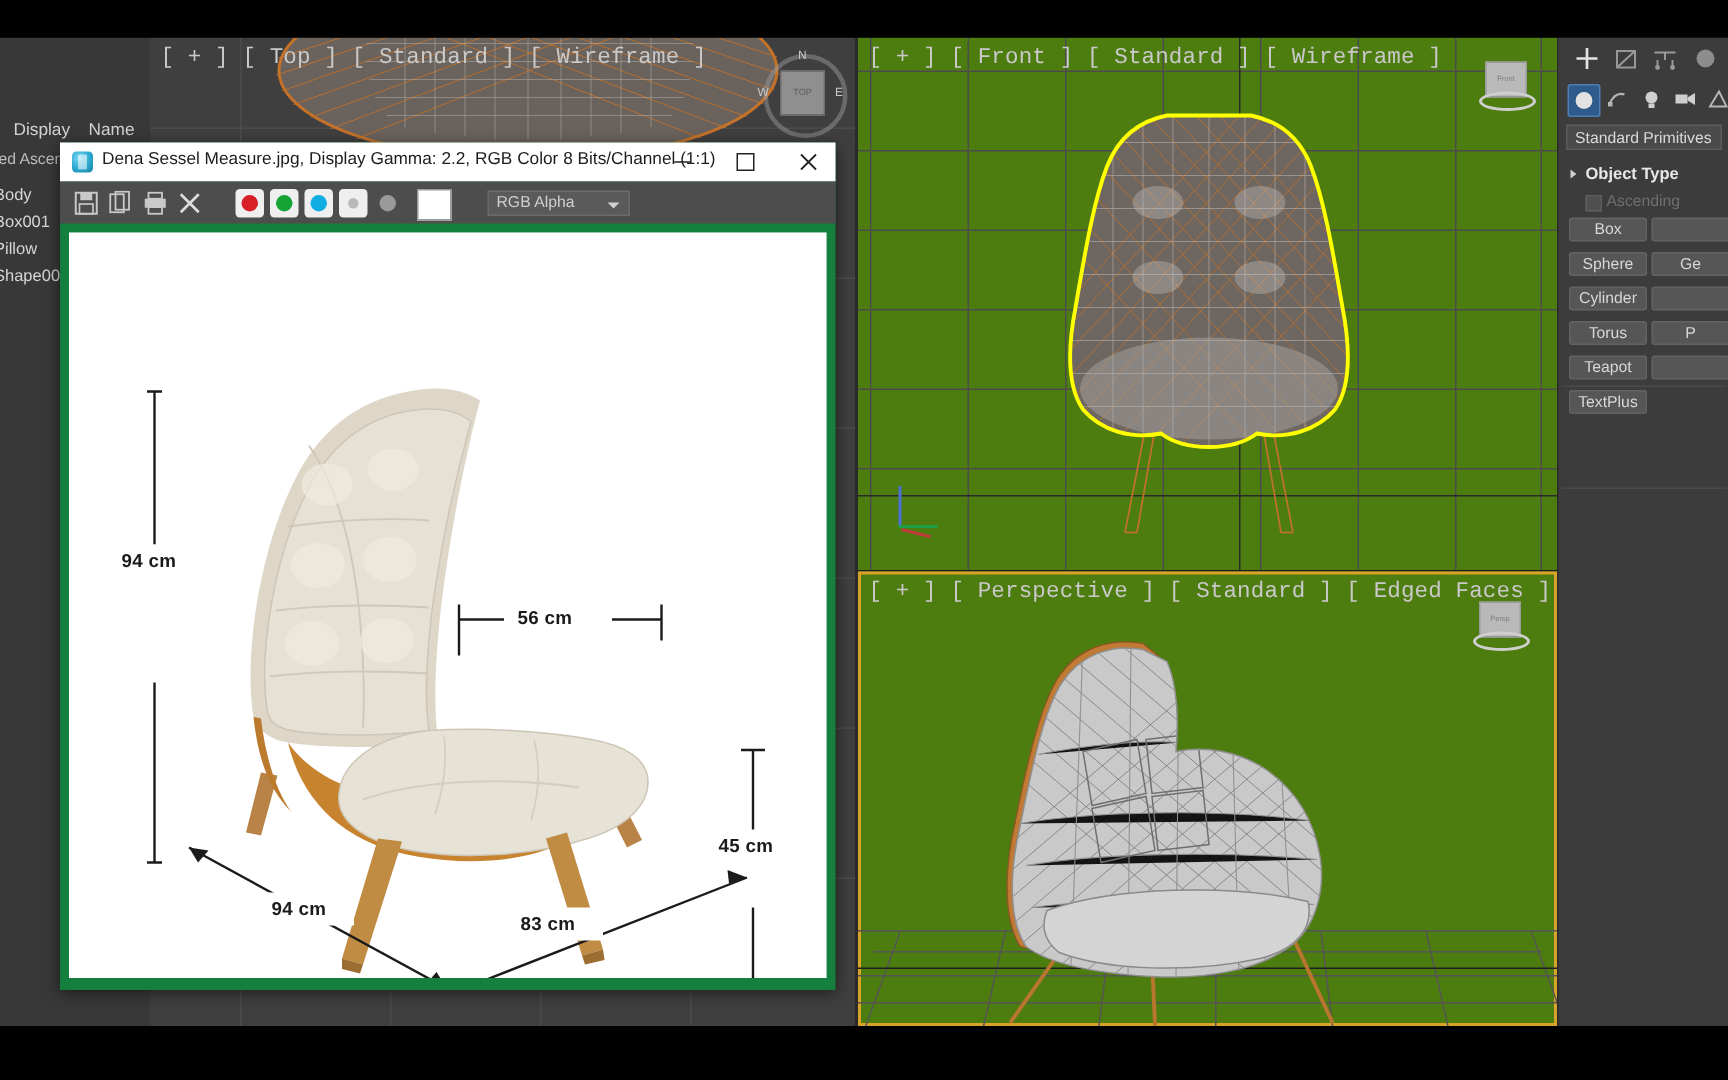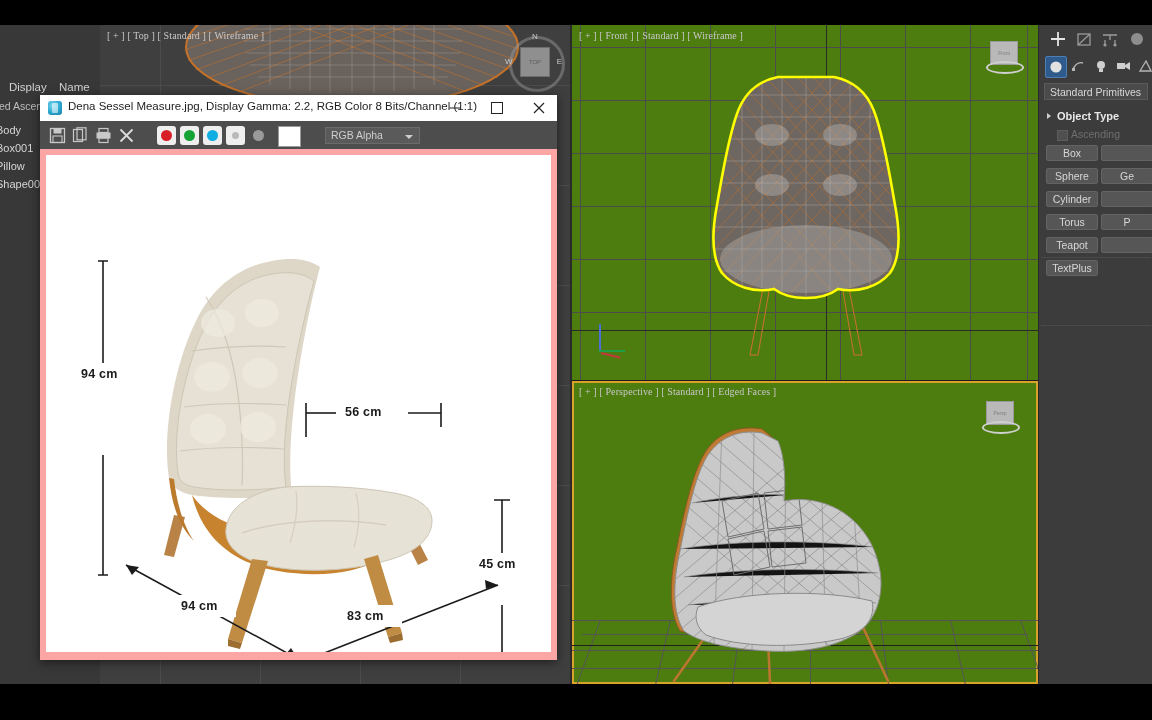--- a/index.html
+++ b/index.html
@@ -22,22 +22,22 @@
   .mi-edit{left:59px;}
   .se-head{position:absolute;left:0;top:75px;width:100px;height:16px;}
   .se-head .txt{position:absolute;left:-4px;top:0;font-size:10.5px;color:#bdbdbd;white-space:nowrap;}
   .se-head .froz{position:absolute;left:66px;top:0;font-size:10.5px;color:#bdbdbd;white-space:nowrap;}
   .se-list{position:absolute;left:0;top:96px;width:100px;}
   .se-item{height:18px;line-height:18px;font-size:11px;color:#d6d6d6;padding-left:0px;white-space:nowrap;}
   .se-item span{margin-left:-4px;}
 
   
   .vp{position:absolute;background:#4d7c0f;overflow:hidden;}
-  .vp-label{position:absolute;left:7px;top:5px;font-size:10px;color:#c9c9c9;white-space:nowrap;
-            font-family:Liberation Serif, serif;letter-spacing:.1px;z-index:5;}
+  .vp-label{position:absolute;left:7px;top:5px;font-size:15px;color:#c9c9c9;white-space:nowrap;
+            font-family:Liberation Mono, monospace;letter-spacing:.1px;z-index:5;}
   .vp-top{left:100px;top:0;width:470px;height:659px;background:#3f3f3f;}
   .vp-front{left:572px;top:0;width:466px;height:355px;border-bottom:1px solid #1d1d1d;}
   .vp-persp{left:572px;top:356px;width:466px;height:303px;outline:2px solid #d9a32a;outline-offset:-2px;}
 
   .grid-lines{position:absolute;inset:0;}
   .gl{position:absolute;background:#4c4c4c;}
   .gl.h{left:0;right:0;height:1px;}
   .gl.v{top:0;bottom:0;width:1px;}
   .axis{position:absolute;background:#2a2a2a;}
   .axis.v{top:0;bottom:0;width:1px;}
@@ -96,21 +96,21 @@
   .autogrid .lb{position:absolute;left:28px;top:1px;font-size:10.5px;color:#6f6f6f;}
   .btngrid{position:relative;margin-top:2px;}
   .btnrow{display:flex;gap:3px;margin-bottom:7px;padding-left:3px;}
   .obtn{width:52px;height:16px;background:#565656;border:1px solid #636363;border-radius:2px;
         color:#d7d7d7;font-size:10.5px;line-height:14px;text-align:center;box-sizing:border-box;
         overflow:hidden;white-space:nowrap;}
   .nc-body{height:40px;}
   .divider{position:absolute;left:2px;width:110px;height:1px;background:#4a4a4a;}
 
   
-  .ivwin{position:absolute;left:40px;top:70px;width:517px;height:565px;background:#fca5a5;
+  .ivwin{position:absolute;left:40px;top:70px;width:517px;height:565px;background:#15803d;
          box-shadow:0 2px 10px rgba(0,0,0,.55);z-index:50;}
   .iv-title{position:absolute;left:0;top:0;width:517px;height:26px;background:#ffffff;}
   .iv-ico{position:absolute;left:8px;top:6px;width:14px;height:14px;border-radius:3px;
           background:radial-gradient(circle at 35% 32%,#7fd9f2 0%,#29a7cf 55%,#1b7fa3 100%);}
   .iv-ico:after{content:"";position:absolute;left:4px;top:2px;width:6px;height:10px;
                 background:#fff;opacity:.55;border-radius:1px;}
   .iv-ttext{position:absolute;left:28px;top:5px;font-size:11.5px;color:#1d1d1d;white-space:nowrap;}
   .wbtn{position:absolute;top:0;width:42px;height:26px;}
   .wbtn .g{position:absolute;left:50%;top:50%;transform:translate(-50%,-50%);}
   .wmin .g{width:11px;height:1px;background:#222;}

